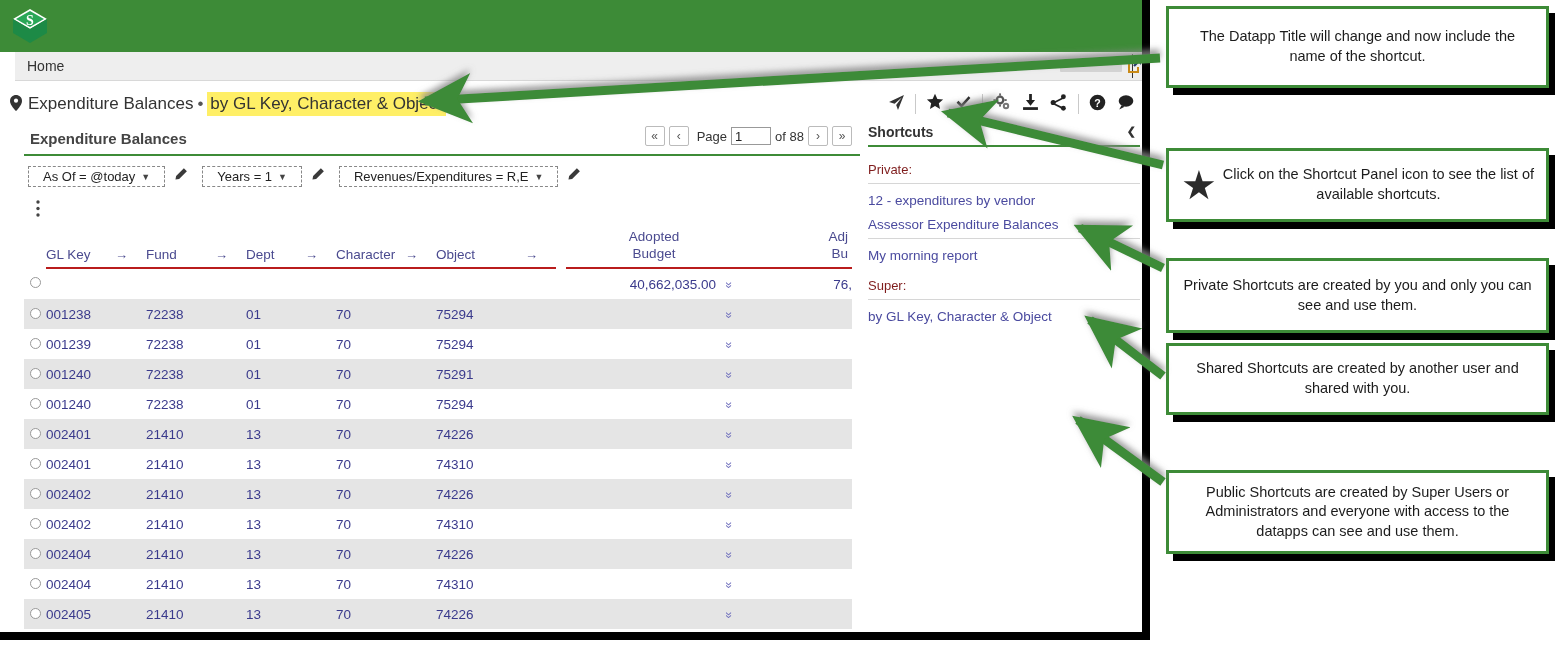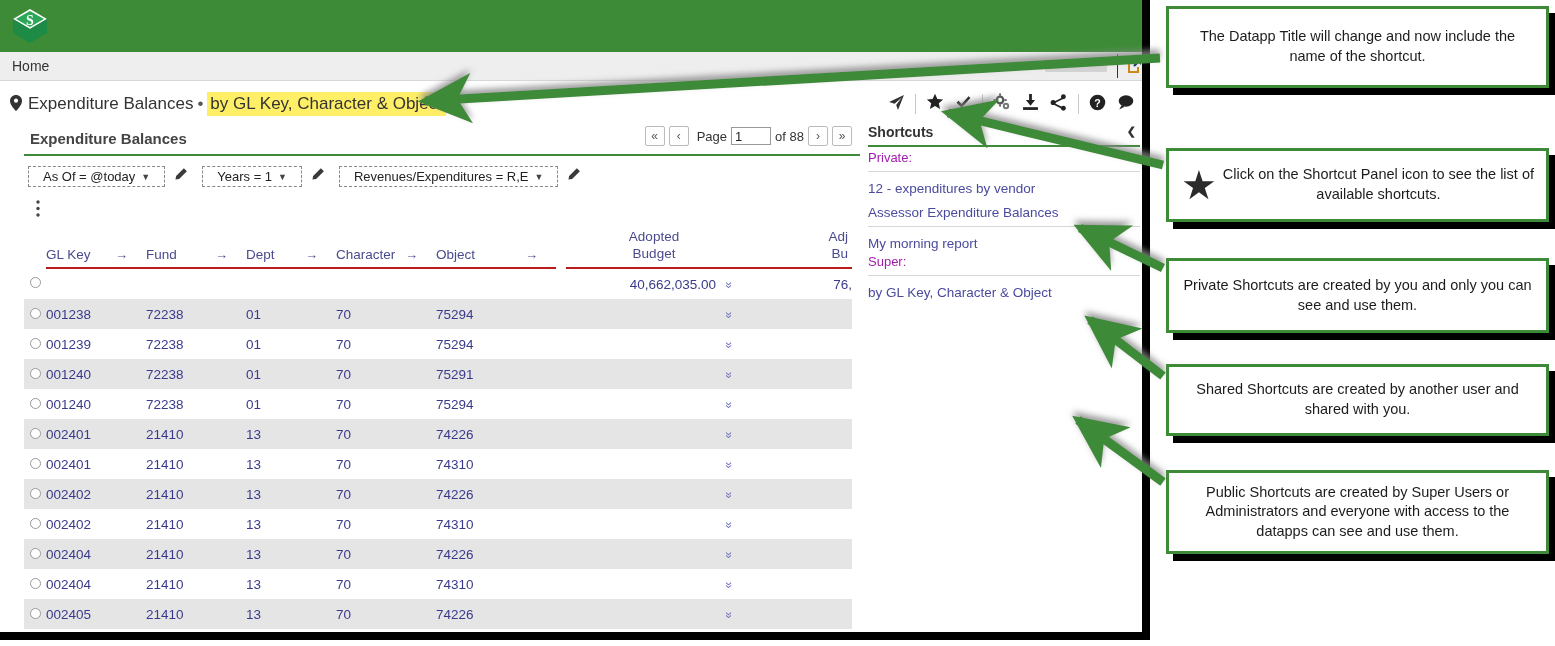--- a/index.html
+++ b/index.html
@@ -21,21 +21,21 @@
   .topbar{
     position:absolute;left:0;top:0;width:1142px;height:52px;
     background:#3d8b37;
   }
   .logo{
     position:absolute;left:10px;top:6px;width:40px;height:40px;
   }
 
   
   .tabstrip{
-    position:absolute;left:0;top:52px;width:1142px;height:28px;
+    position:absolute;left:15px;top:52px;width:1142px;height:28px;
     background:#eeeeee;border-bottom:1px solid #d8d8d8;
   }
   .tab-home{
     position:absolute;left:12px;top:4px;font-size:14px;color:#333;
     line-height:20px;
   }
   .tab-ghost{
     position:absolute;left:1045px;top:8px;width:62px;height:12px;
     background:#d3d3d3;border-radius:1px;
   }
@@ -121,21 +121,21 @@
   .sp-icons{
     display:flex;align-items:center;height:28px;gap:0px;padding-left:14px;
   }
   .sp-icons .ic{width:30px;text-align:center;cursor:pointer;color:#3a3a3a;}
   .sp-icons .sep{width:1px;height:20px;background:#c9c9c9;margin:0 5px;}
   .sp-head{
     position:relative;margin-top:6px;font-size:14px;font-weight:bold;color:#333;
   }
   .sp-chev{position:absolute;right:4px;top:1px;color:#333;font-size:11px;cursor:pointer;}
   .sp-rule{height:2px;background:#3d8b37;margin-top:5px;}
-  .sp-group{font-size:13px;color:#a21caf;margin-top:3px;}
+  .sp-group{font-size:13px;color:#7f1d1d;margin-top:15px;}
   .sp-groupline{height:1px;background:#d6d6d6;margin-top:6px;}
   .sp-link{font-size:13.5px;color:#4a4a9f;margin-top:9px;cursor:pointer;display:block;}
 
   
   .callout{
     position:absolute;background:#ffffff;border:3px solid #3d8b37;
     box-shadow:7px 7px 0 0 #000;
     display:flex;align-items:center;justify-content:center;
     text-align:center;color:#1c1c1c;font-size:14.5px;line-height:1.35;
     padding:6px 12px;box-sizing:border-box;
@@ -542,21 +542,21 @@
 
 <div class="callout" style="left:1166px;top:148px;width:383px;height:74px;">
   <span class="star-glyph">★</span>
   <span class="ctext">Click on the Shortcut Panel icon to see the list of available shortcuts.</span>
 </div>
 
 <div class="callout" style="left:1166px;top:258px;width:383px;height:75px;">
   <span class="ctext">Private Shortcuts are created by you and only you can see and use them.</span>
 </div>
 
-<div class="callout" style="left:1166px;top:364px;width:383px;height:72px;">
+<div class="callout" style="left:1166px;top:343px;width:383px;height:72px;">
   <span class="ctext">Shared Shortcuts are created by another user and shared with you.</span>
 </div>
 
 <div class="callout" style="left:1166px;top:470px;width:383px;height:84px;">
   <span class="ctext">Public Shortcuts are created by Super Users or Administrators and everyone with access to the datapps can see and use them.</span>
 </div>
 
 <svg class="arrow-svg">
   <defs>
     <filter id="ashadow" x="-30%" y="-120%" width="180%" height="360%">

